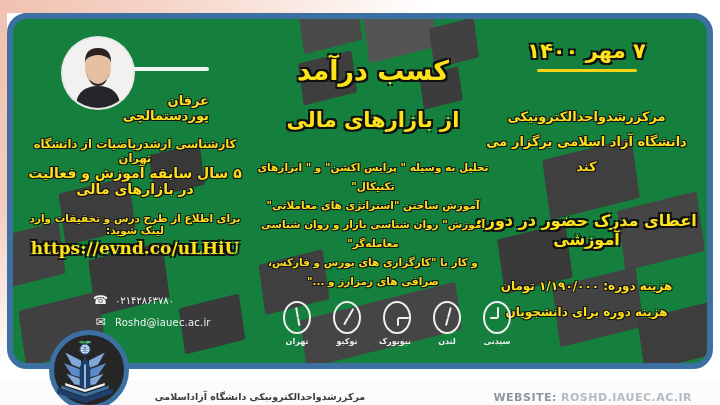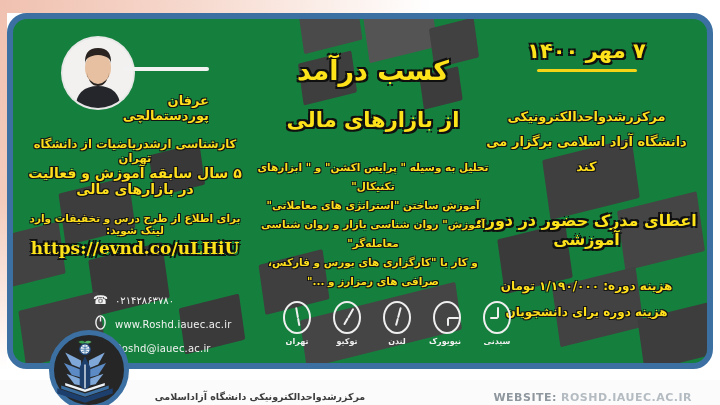--- a/index.html
+++ b/index.html
@@ -129,31 +129,31 @@
       </div>
       <div class="clock">
         <div class="clock-face">
           <div class="hand h" style="transform:rotate(210deg);"></div>
           <div class="hand m" style="transform:rotate(30deg);"></div>
         </div>
         <div class="clock-label">توکیو</div>
       </div>
       <div class="clock">
         <div class="clock-face">
+          <div class="hand h" style="transform:rotate(180deg);"></div>
+          <div class="hand m" style="transform:rotate(90deg);"></div>
+        </div>
+        <div class="clock-label">نیویورک</div>
+      </div>
+      <div class="clock">
+        <div class="clock-face">
           <div class="hand h" style="transform:rotate(195deg);"></div>
           <div class="hand m" style="transform:rotate(15deg);"></div>
         </div>
         <div class="clock-label">لندن</div>
-      </div>
-      <div class="clock">
-        <div class="clock-face">
-          <div class="hand h" style="transform:rotate(180deg);"></div>
-          <div class="hand m" style="transform:rotate(90deg);"></div>
-        </div>
-        <div class="clock-label">نیویورک</div>
       </div>
       <div class="clock">
         <div class="clock-face">
           <div class="hand h" style="transform:rotate(270deg);"></div>
           <div class="hand m" style="transform:rotate(0deg);"></div>
         </div>
         <div class="clock-label">سیدنی</div>
       </div>
     </div>
 
@@ -172,29 +172,20 @@
       <div class="cred1 yellow">کارشناسی ارشدریاضیات از دانشگاه تهران</div>
       <div class="cred2 yellow">۵ سال سابقه آموزش و فعالیت در بازارهای مالی</div>
       <div class="link-note yellow">برای اطلاع از طرح درس و تخفیفات وارد لینک شوید:</div>
       <div class="link-url yellow-big">https://evnd.co/uLHiU</div>
       <div class="contacts">
         <div class="contact-row">
           <span class="contact-icon">☎</span>
           <span class="contact-text">۰۲۱۴۲۸۶۳۷۸۰</span>
         </div>
         <div class="contact-row">
-          <span class="contact-icon">
-            <svg width="11" height="15" viewBox="0 0 11 15">
-                <ellipse cx="5.5" cy="7.5" rx="4.6" ry="6.6" fill="none" stroke="#f2f2f2" stroke-width="1.4"></ellipse>
-                <line x1="5.5" y1="2" x2="5.5" y2="6.5" stroke="#f2f2f2" stroke-width="1.4"></line>
-              </svg>
-          </span>
-          <span class="contact-text">www.Roshd.iauec.ac.ir</span>
-        </div>
-        <div class="contact-row">
           <span class="contact-icon">✉</span>
           <span class="contact-text">Roshd@iauec.ac.ir</span>
         </div>
       </div>
     </div>
   </div>
 </div>
 
 <div class="notch-circle"></div>
 

